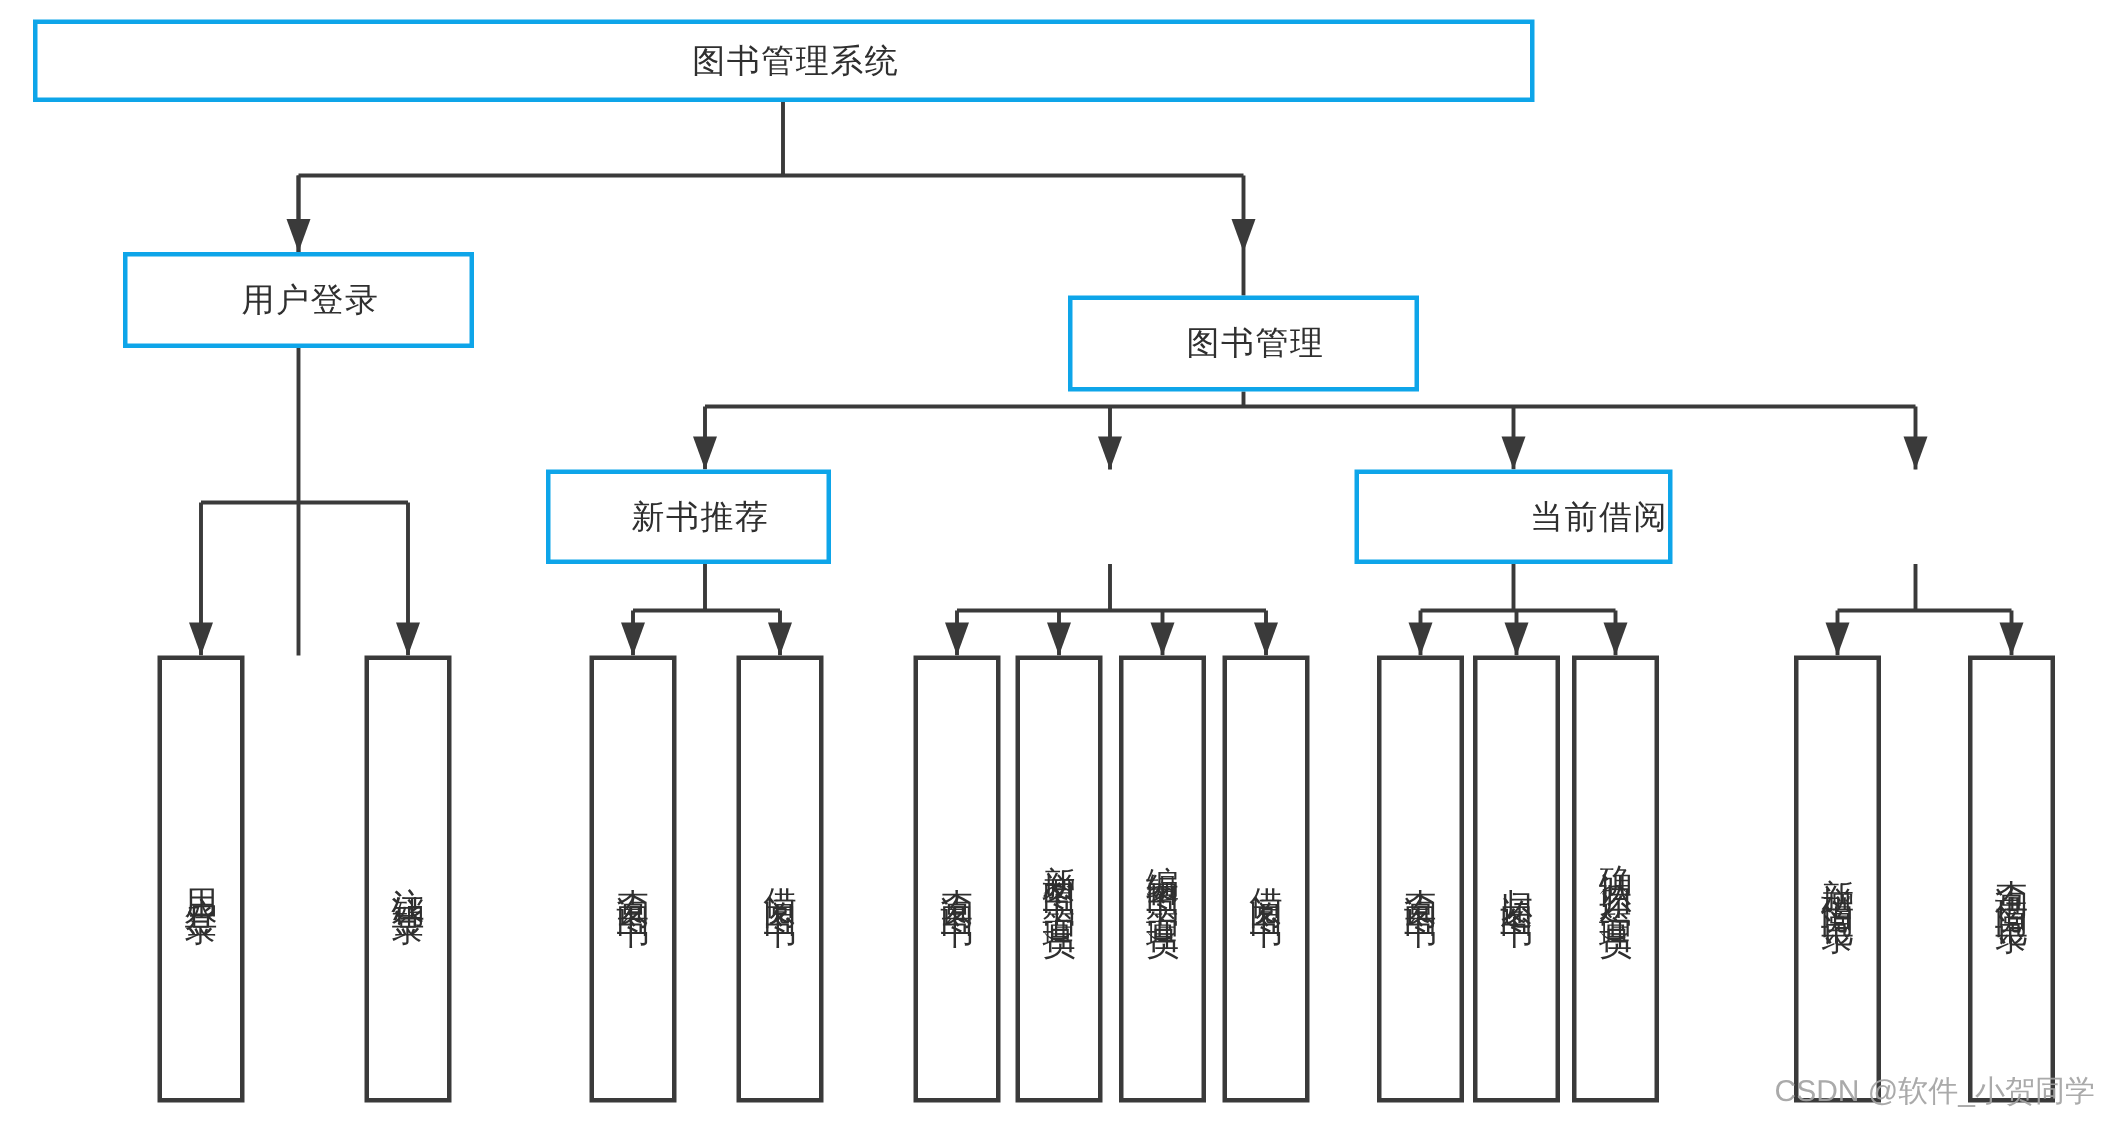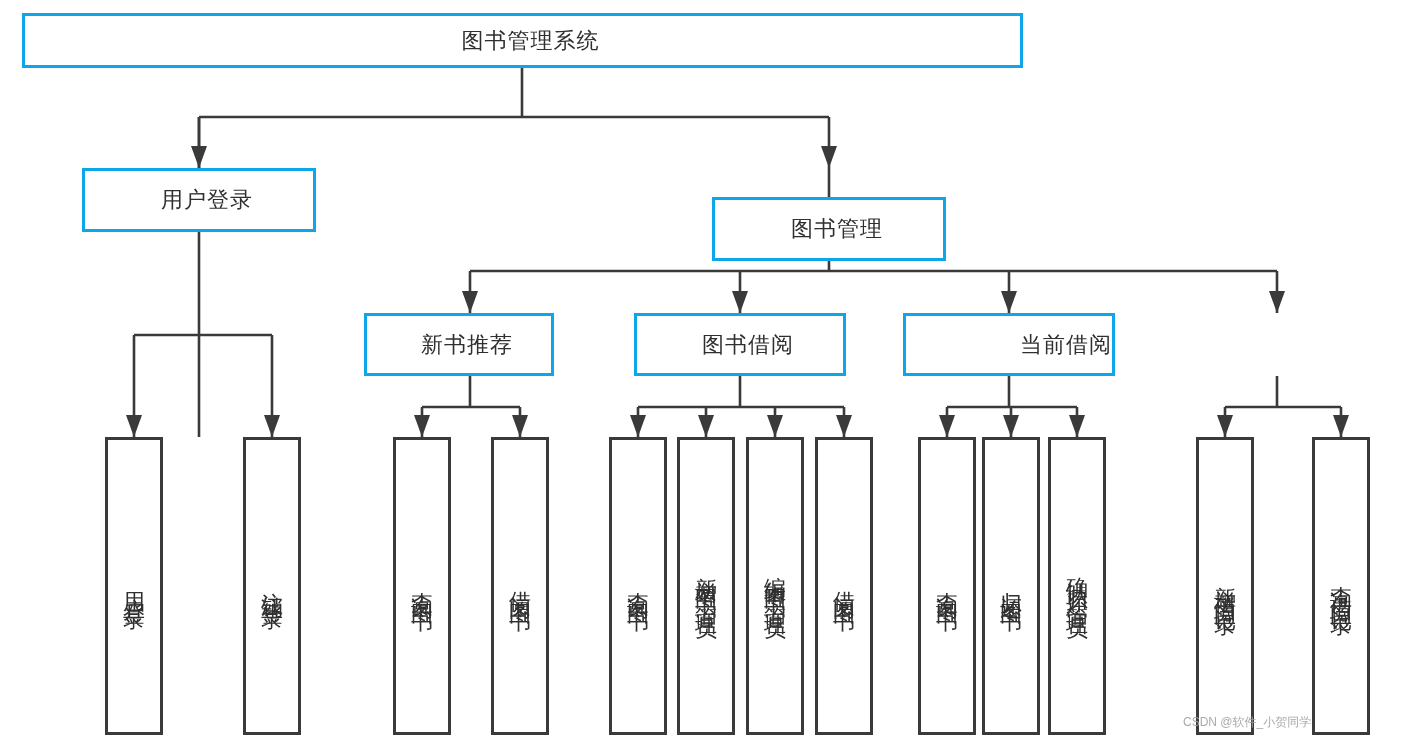--- a/index.html
+++ b/index.html
@@ -52,21 +52,21 @@
     text-orientation: mixed;
     font-size: 22px;
     letter-spacing: 6px;
     color: #2f2f2f;
     line-height: 1;
   }
   .watermark {
     position: absolute;
     left: 1183px;
     top: 714px;
-    font-size: 12px;
+    font-size: 20px;
     color: #a3a3a3;
     opacity: 0.92;
     z-index: 5;
     white-space: nowrap;
   }
 </style>
 </head>
 <body>
 
 <div id="canvas">
@@ -111,23 +111,20 @@
   <div class="hbox" style="left:82px; top:168px; width:234px; height:64px;">
     <span>用户登录</span>
   </div>
   <div class="hbox" style="left:712px; top:168px; width:234px; height:64px;margin-top:29px;">
     <span>图书管理</span>
   </div>
 
   <div class="hbox" style="left:364px; top:313px; width:190px; height:63px;">
     <span>新书推荐</span>
   </div>
-  <div class="hbox" style="left:634px; top:313px; width:212px; height:63px;">
-    <span>图书借阅</span>
-  </div>
   <div class="hbox" style="left:903px; top:313px; width:212px; height:63px;justify-content:flex-end;">
     <span>当前借阅</span>
   </div>
 
   <div class="leaf" style="left:105px;">
     <span>用户登录</span>
   </div>
   <div class="leaf" style="left:243px;">
     <span>注销登录</span>
   </div>

